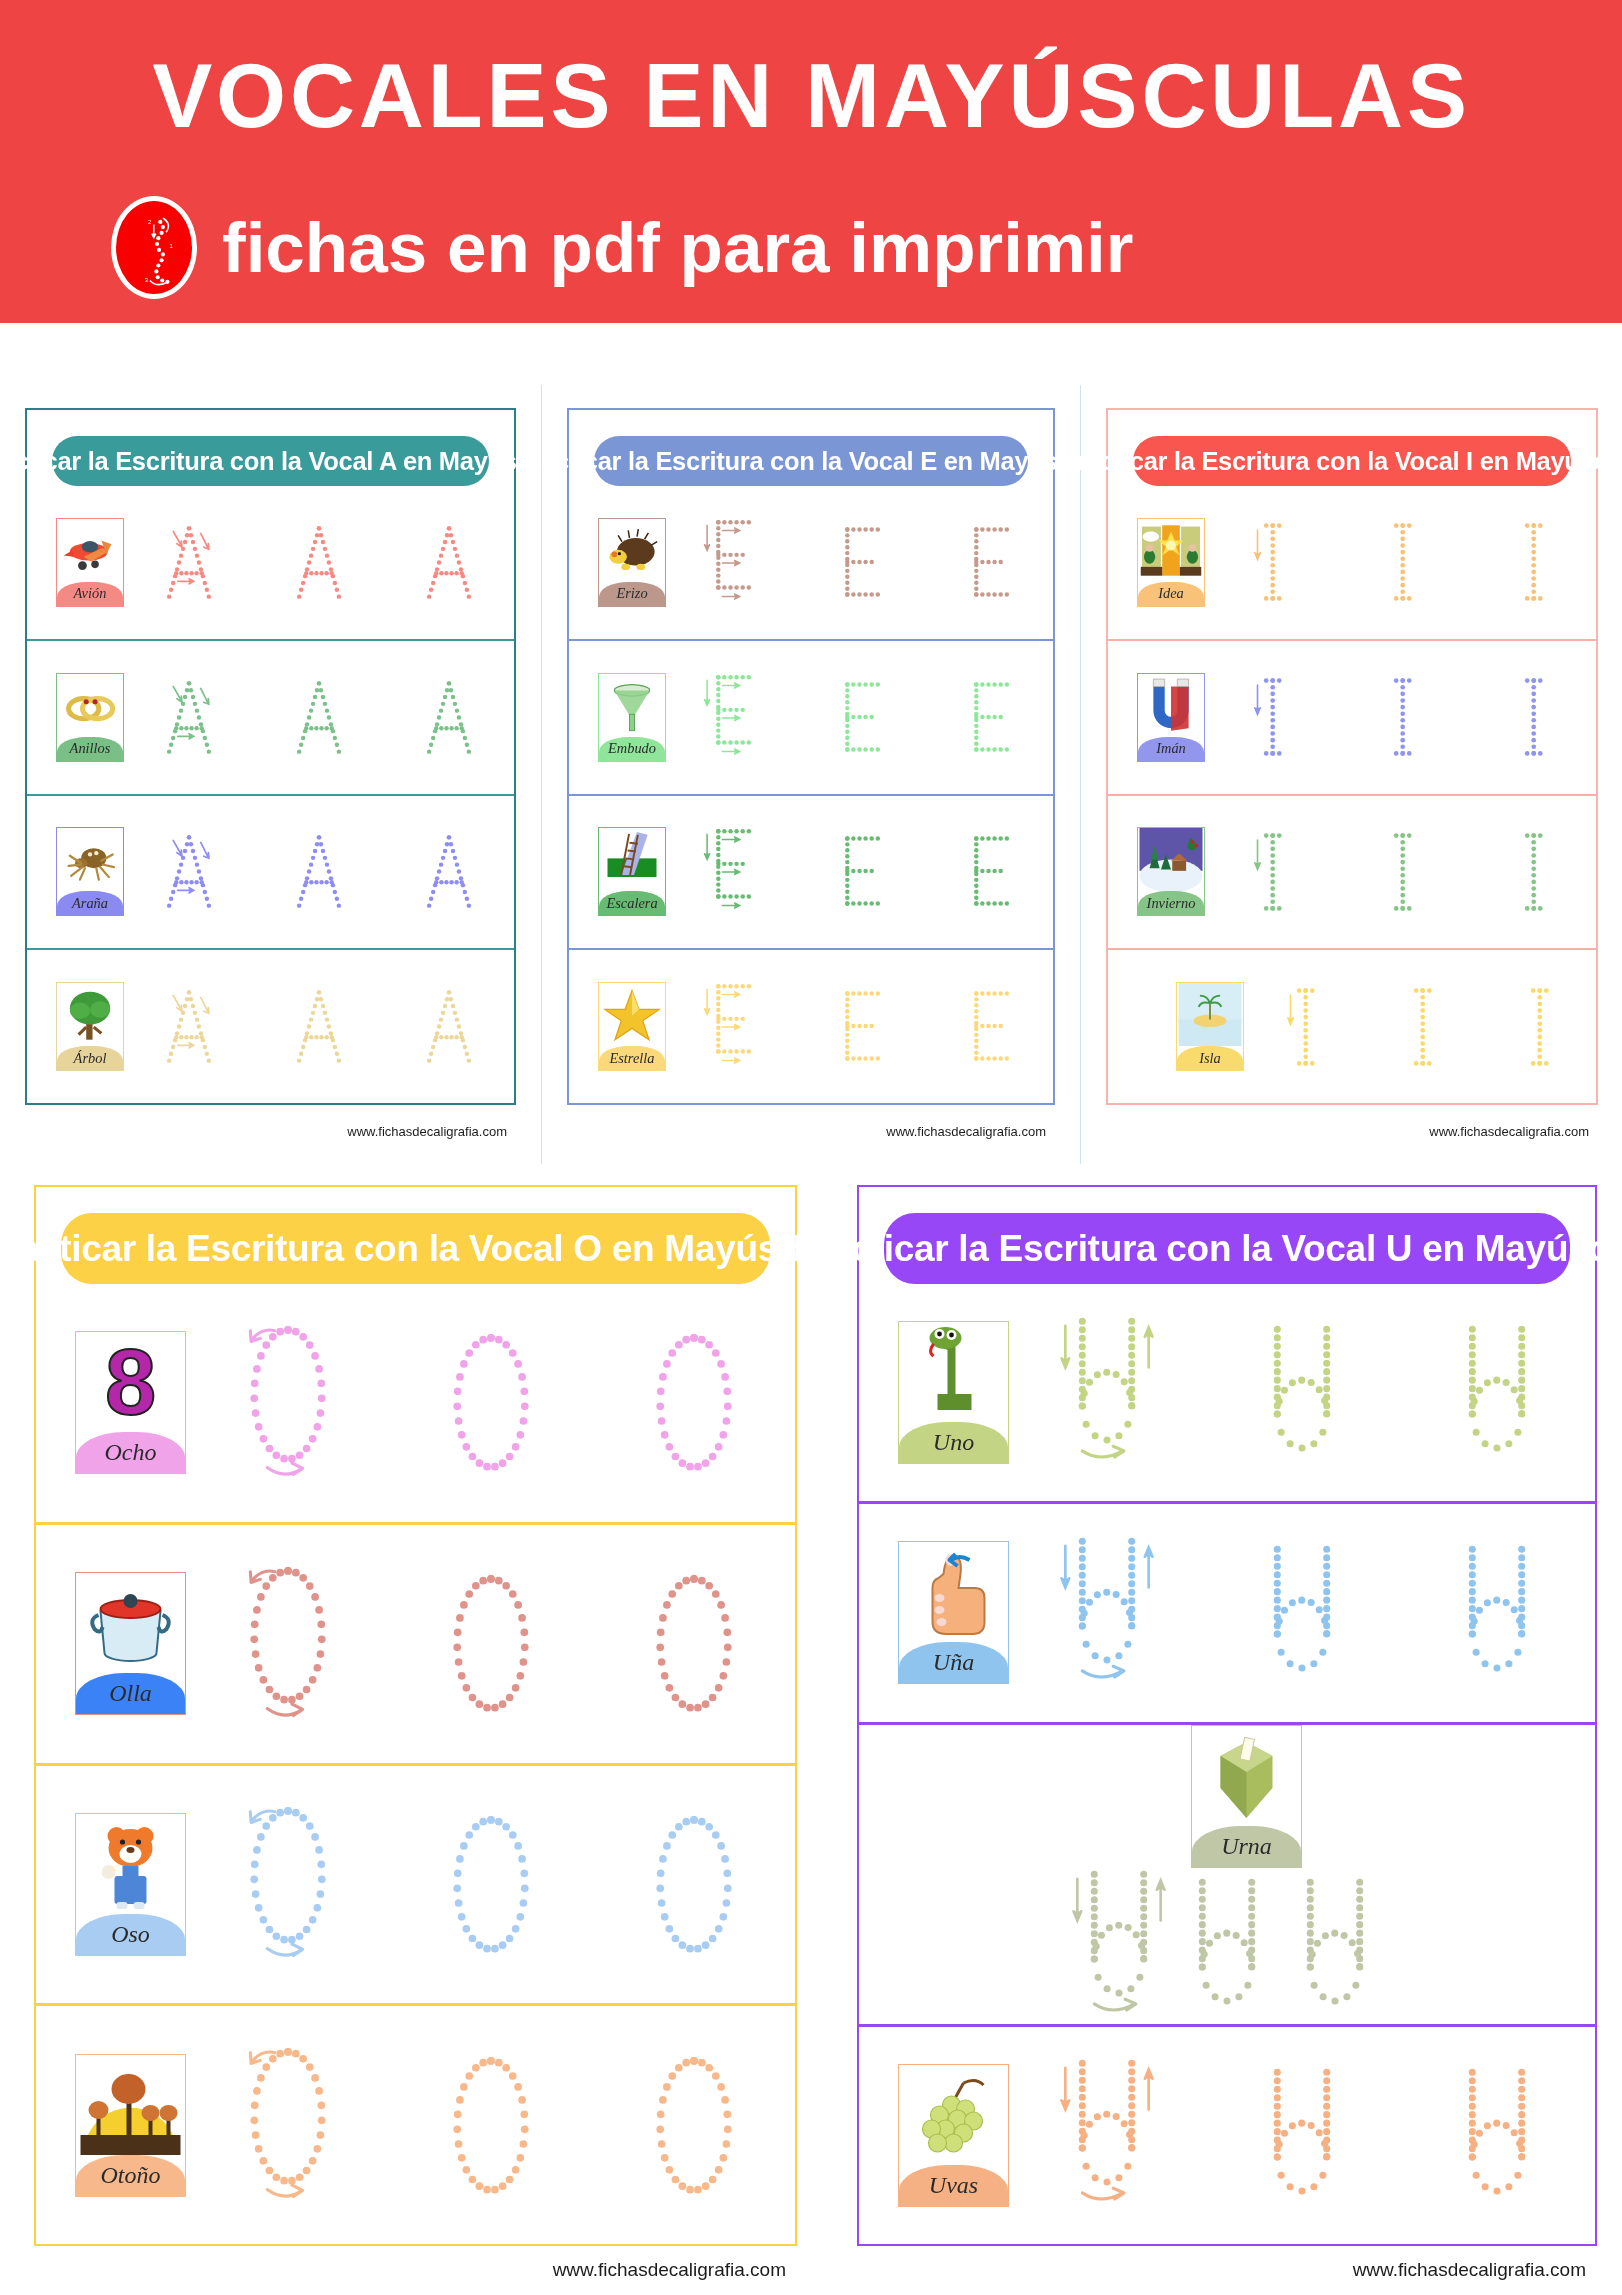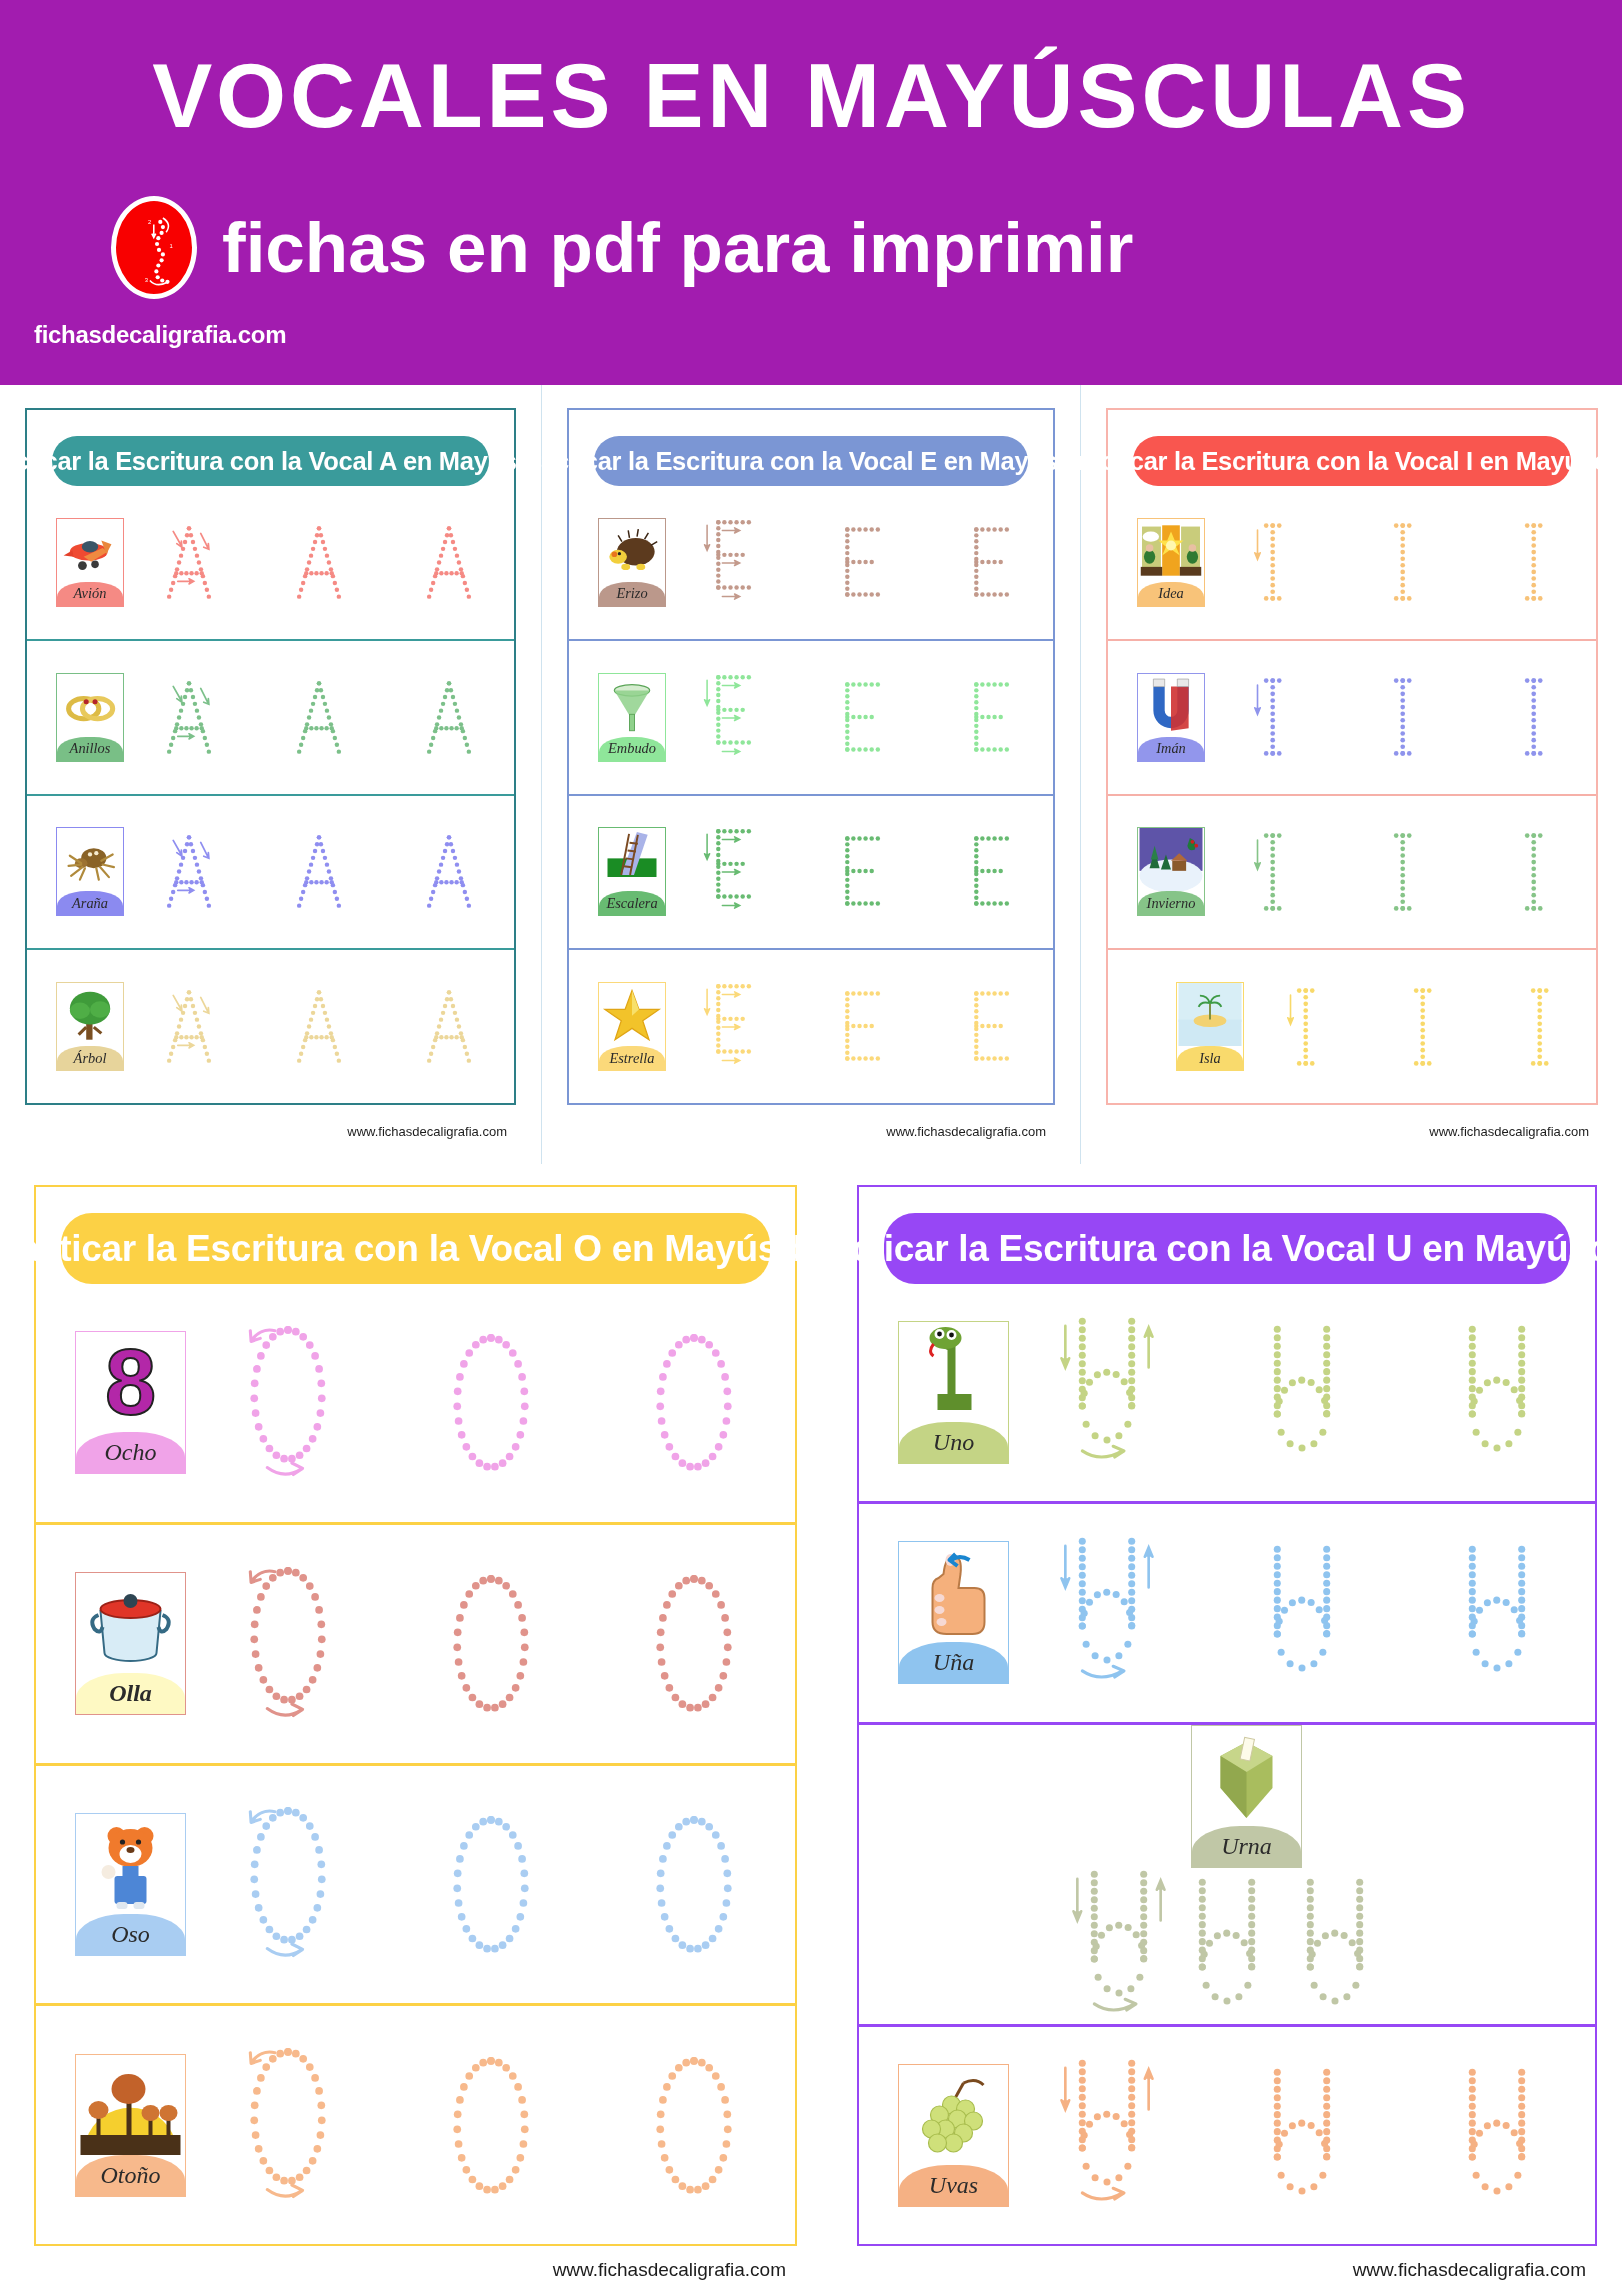--- a/index.html
+++ b/index.html
@@ -6,22 +6,22 @@
   body{
     width:1623px;height:2295px;
     background:#ffffff;
     font-family:"Liberation Sans", sans-serif;
     overflow:hidden;
   }
 
   
   .header{
     position:relative;
-    width:1623px;height:385px;
-    background:#a21caf;
+    width:1623px;height:323px;
+    background:#ef4444;
     box-sizing:border-box;
   }
   .header-title{
     position:absolute;
     left:0;right:0;top:51px;
     text-align:center;
     color:#ffffff;
     font-size:90px;
     font-weight:bold;
     letter-spacing:3.9px;
@@ -1640,21 +1640,21 @@
               <div class="picart">
                 <svg viewBox="0 0 100 100">
                   <ellipse cx="50" cy="38" rx="30" ry="8" fill="#cf2f22"></ellipse>
                   <path d="M20 38 L24 80 a26 8 0 0 0 52 0 L80 38 Z" fill="#d8ecf6" stroke="#356a84" stroke-width="2"></path>
                   <ellipse cx="50" cy="36" rx="30" ry="9" fill="#e03528" stroke="#9b2117" stroke-width="2"></ellipse>
                   <ellipse cx="50" cy="28" rx="7" ry="7" fill="#2e4553"></ellipse>
                   <path d="M18 42 q-10 4 -4 14 q6 6 8 -2" fill="none" stroke="#356a84" stroke-width="4"></path>
                   <path d="M82 42 q10 4 4 14 q-6 6 -8 -2" fill="none" stroke="#356a84" stroke-width="4"></path>
                 </svg>
               </div>
-              <div class="piclabel" style="background: #fef9c3; font-weight: bold;">Olla</div>
+              <div class="piclabel" style="background: #3b82f6;">Olla</div>
             </div>
             <div class="glyphs">
               <div class="glyph">
                 <svg width="100" height="164" viewBox="0 0 153.4 250.16">
                   <circle cx="76.7" cy="13.0" r="5.9" fill="#e0938b"></circle>
                   <circle cx="88.7" cy="15.7" r="5.9" fill="#e0938b"></circle>
                   <circle cx="100.0" cy="23.5" r="5.9" fill="#e0938b"></circle>
                   <circle cx="110.1" cy="36.2" r="5.9" fill="#e0938b"></circle>
                   <circle cx="118.3" cy="52.9" r="5.9" fill="#e0938b"></circle>
                   <circle cx="124.4" cy="72.8" r="5.9" fill="#e0938b"></circle>

